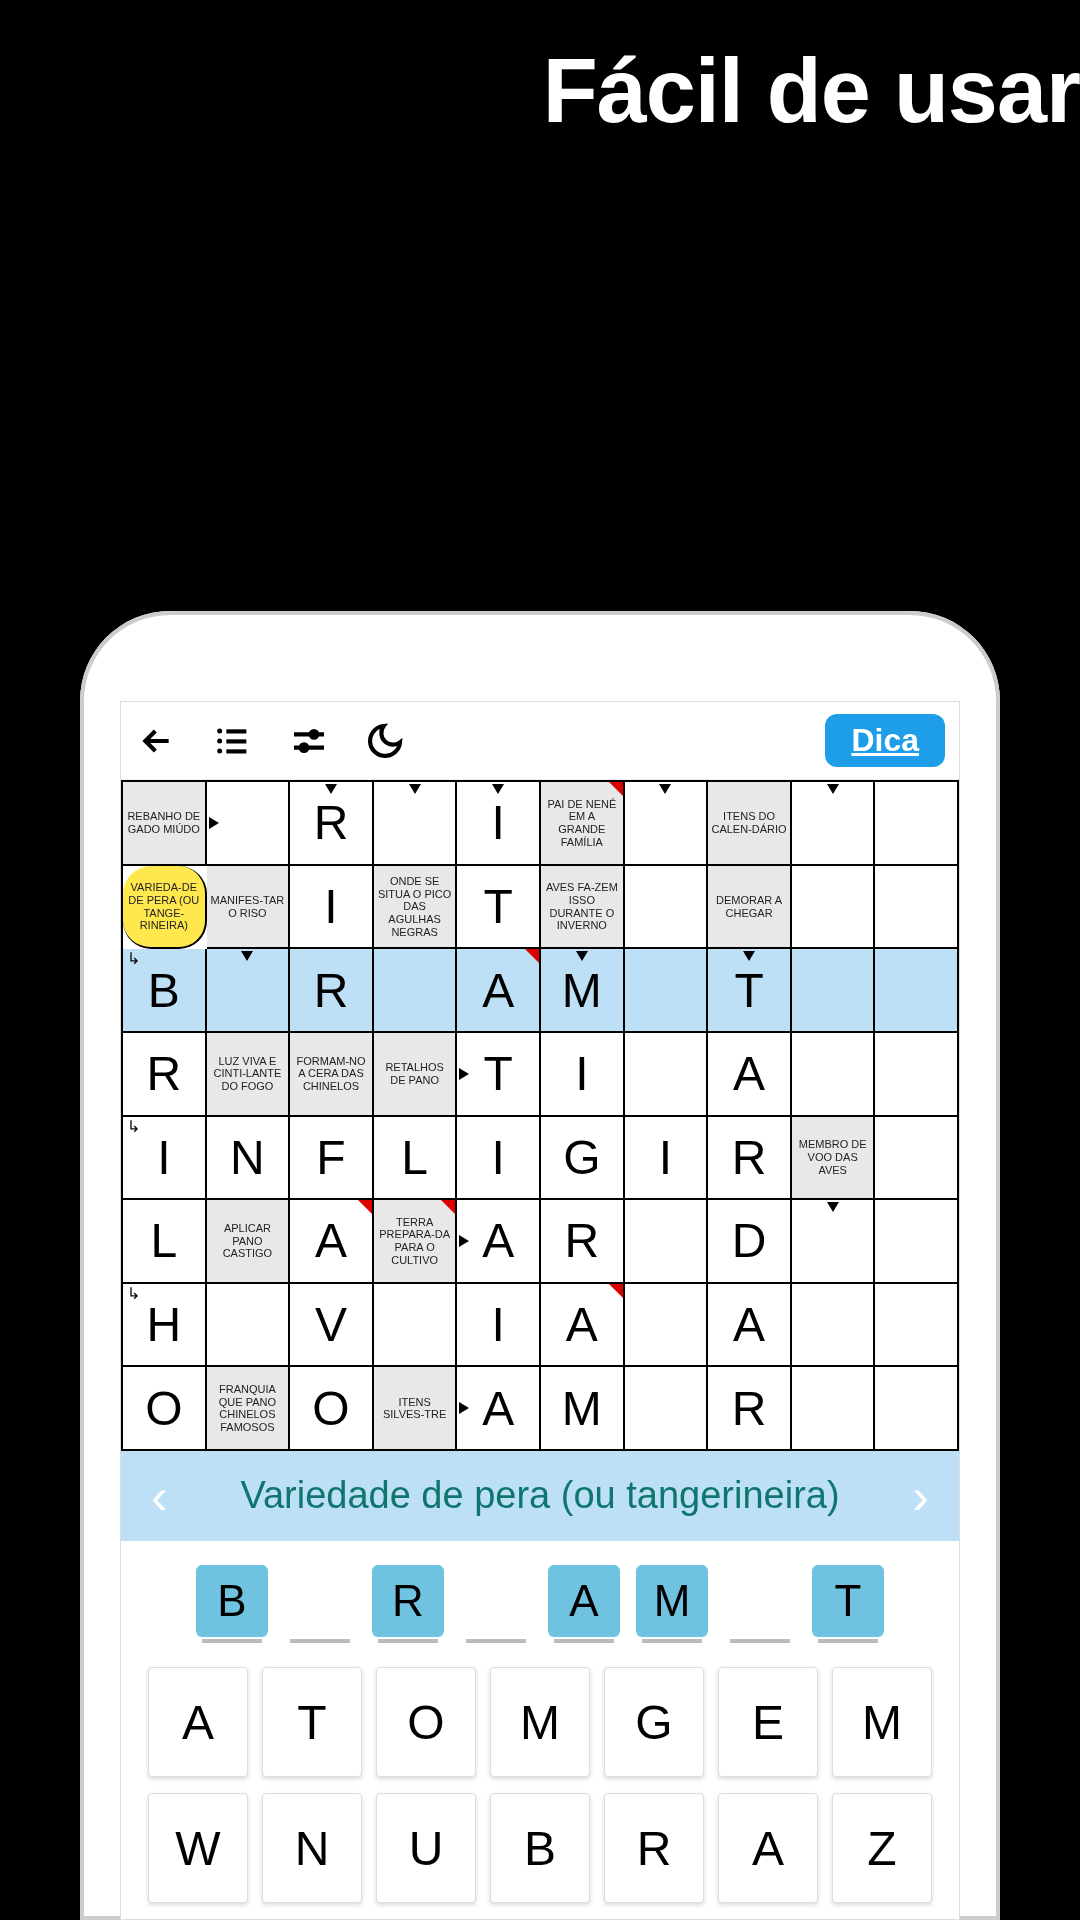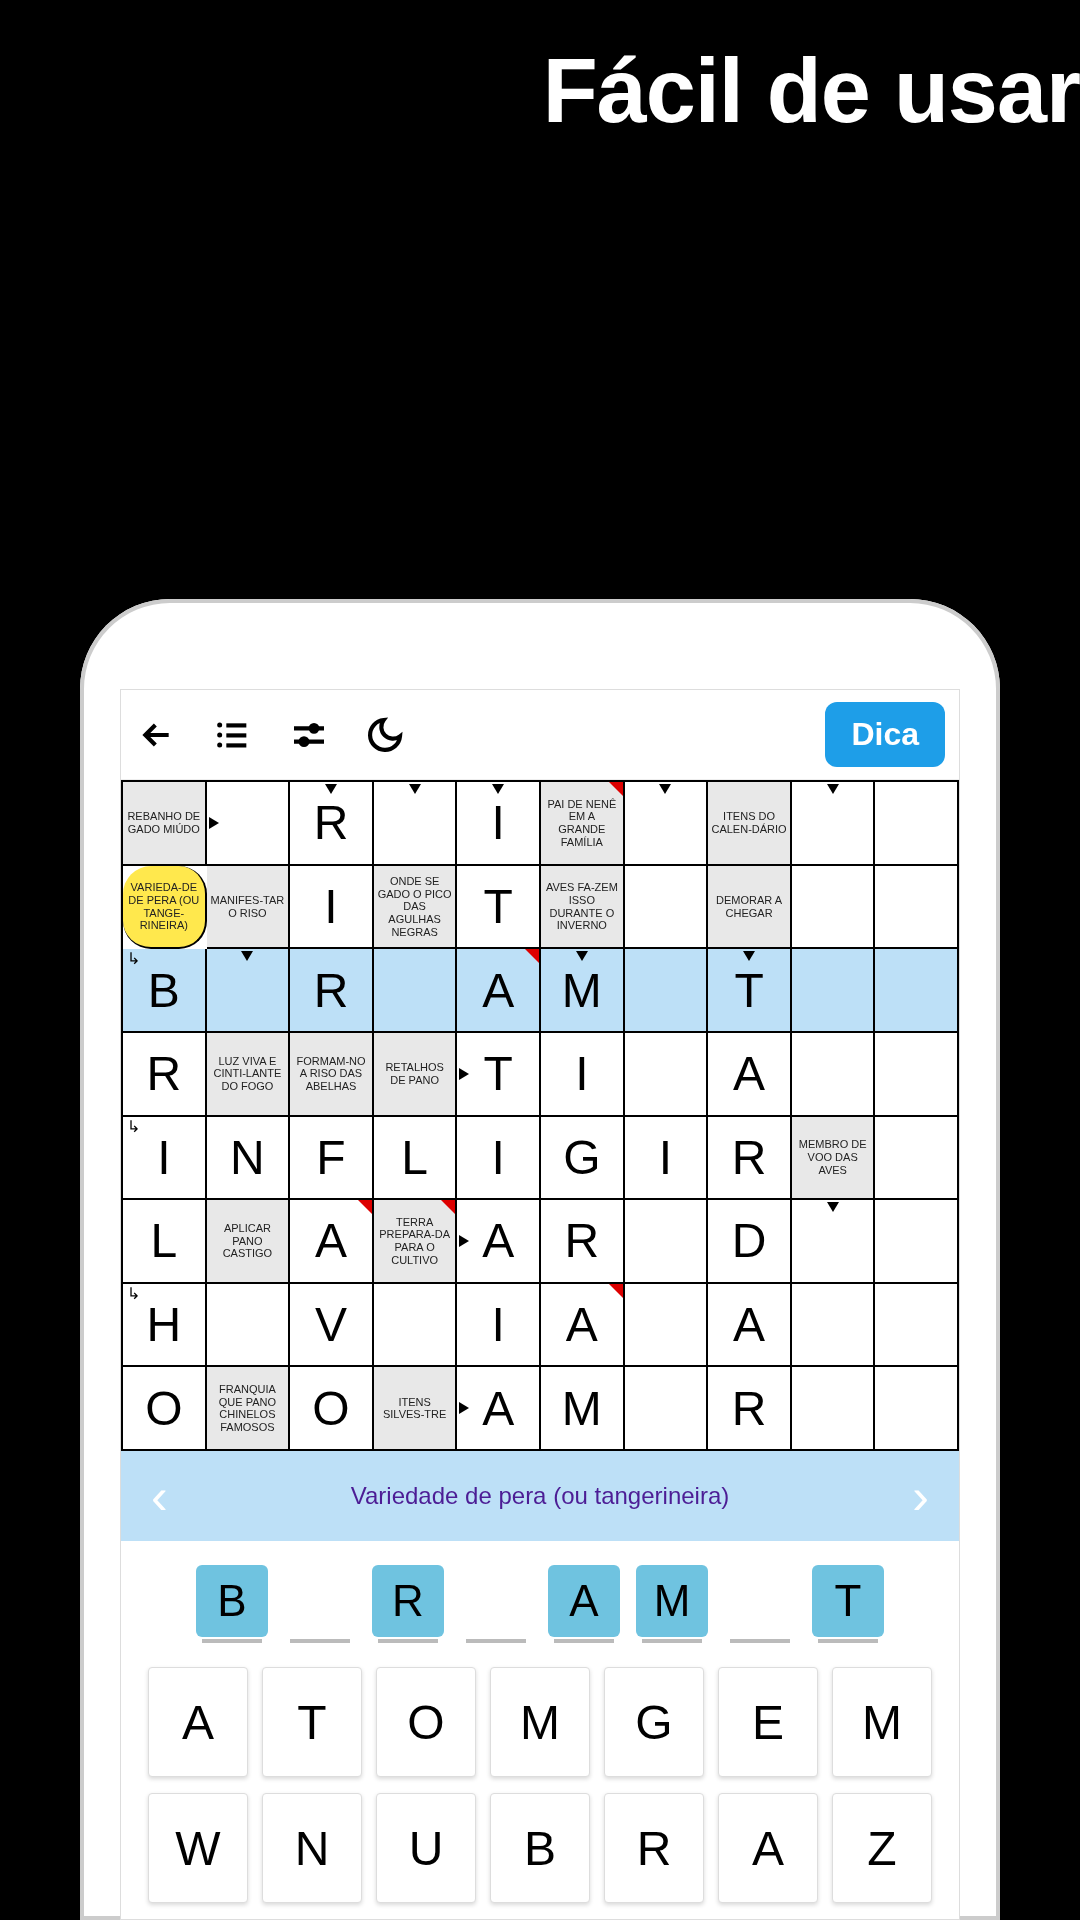--- a/index.html
+++ b/index.html
@@ -51,24 +51,25 @@
   justify-content: center;
   color: #000;
   cursor: pointer;
 }
 .icon-btn svg { width: 40px; height: 40px; }
 .hint-btn {
   background: #1e9ee8;
   color: #fff;
   font-size: 32px;
   font-weight: 600;
-  padding: 14px 26px;
+  padding: 8px 26px;
   border-radius: 12px;
   border: none;
   cursor: pointer;
+  text-decoration: underline;
 }
 .grid {
   display: grid;
   grid-template-columns: repeat(10, 1fr);
   border-top: 2px solid #000;
   border-left: 2px solid #000;
 }
 .cell {
   border-right: 2px solid #000;
   border-bottom: 2px solid #000;
@@ -139,22 +140,22 @@
 .clue-bar .nav {
   color: #fff;
   font-size: 50px;
   font-weight: 300;
   cursor: pointer;
   padding: 0 10px;
 }
 .clue-text {
   flex: 1;
   text-align: center;
-  font-size: 24px;
-  color: #4c1d95;
+  font-size: 38px;
+  color: #0f766e;
   line-height: 1.2;
 }
 .answer-row {
   display: flex;
   gap: 16px;
   padding: 24px 20px 10px;
   justify-content: center;
 }
 .slot {
   width: 72px;
@@ -261,42 +262,42 @@
           <span class="arrow-d"></span>
         </div>
         <div class="cell clue">ITENS DO CALEN-DÁRIO</div>
         <div class="cell">
           <span class="arrow-d"></span>
         </div>
         <div class="cell"></div>
         <div class="cell clue active-clue">VARIEDA-DE DE PERA (OU TANGE-RINEIRA)</div>
         <div class="cell clue">MANIFES-TAR O RISO</div>
         <div class="cell">I</div>
-        <div class="cell clue">ONDE SE GADO O PICO DAS AGULHAS NEGRAS</div>
+        <div class="cell clue">ONDE SE SITUA O PICO DAS AGULHAS NEGRAS</div>
         <div class="cell">T</div>
         <div class="cell clue">AVES FA-ZEM ISSO DURANTE O INVERNO</div>
         <div class="cell"></div>
         <div class="cell clue">DEMORAR A CHEGAR</div>
         <div class="cell"></div>
         <div class="cell"></div>
         <div class="cell hl">B<span class="arrow-dr">↳</span></div>
         <div class="cell hl">
           <span class="arrow-d"></span>
         </div>
         <div class="cell hl">R</div>
         <div class="cell hl"></div>
         <div class="cell hl">A<span class="red-tri"></span></div>
         <div class="cell hl">M<span class="arrow-d"></span></div>
         <div class="cell hl"></div>
         <div class="cell hl">T<span class="arrow-d"></span></div>
         <div class="cell hl"></div>
         <div class="cell hl"></div>
         <div class="cell">R</div>
         <div class="cell clue">LUZ VIVA E CINTI-LANTE DO FOGO</div>
-        <div class="cell clue">FORMAM-NO A RISO DAS ABELHAS</div>
+        <div class="cell clue">FORMAM-NO A CERA DAS CHINELOS</div>
         <div class="cell clue">RETALHOS DE PANO</div>
         <div class="cell">T<span class="arrow-r"></span></div>
         <div class="cell">I</div>
         <div class="cell"></div>
         <div class="cell">A</div>
         <div class="cell"></div>
         <div class="cell"></div>
         <div class="cell">I<span class="arrow-dr">↳</span></div>
         <div class="cell">N</div>
         <div class="cell">F</div>

